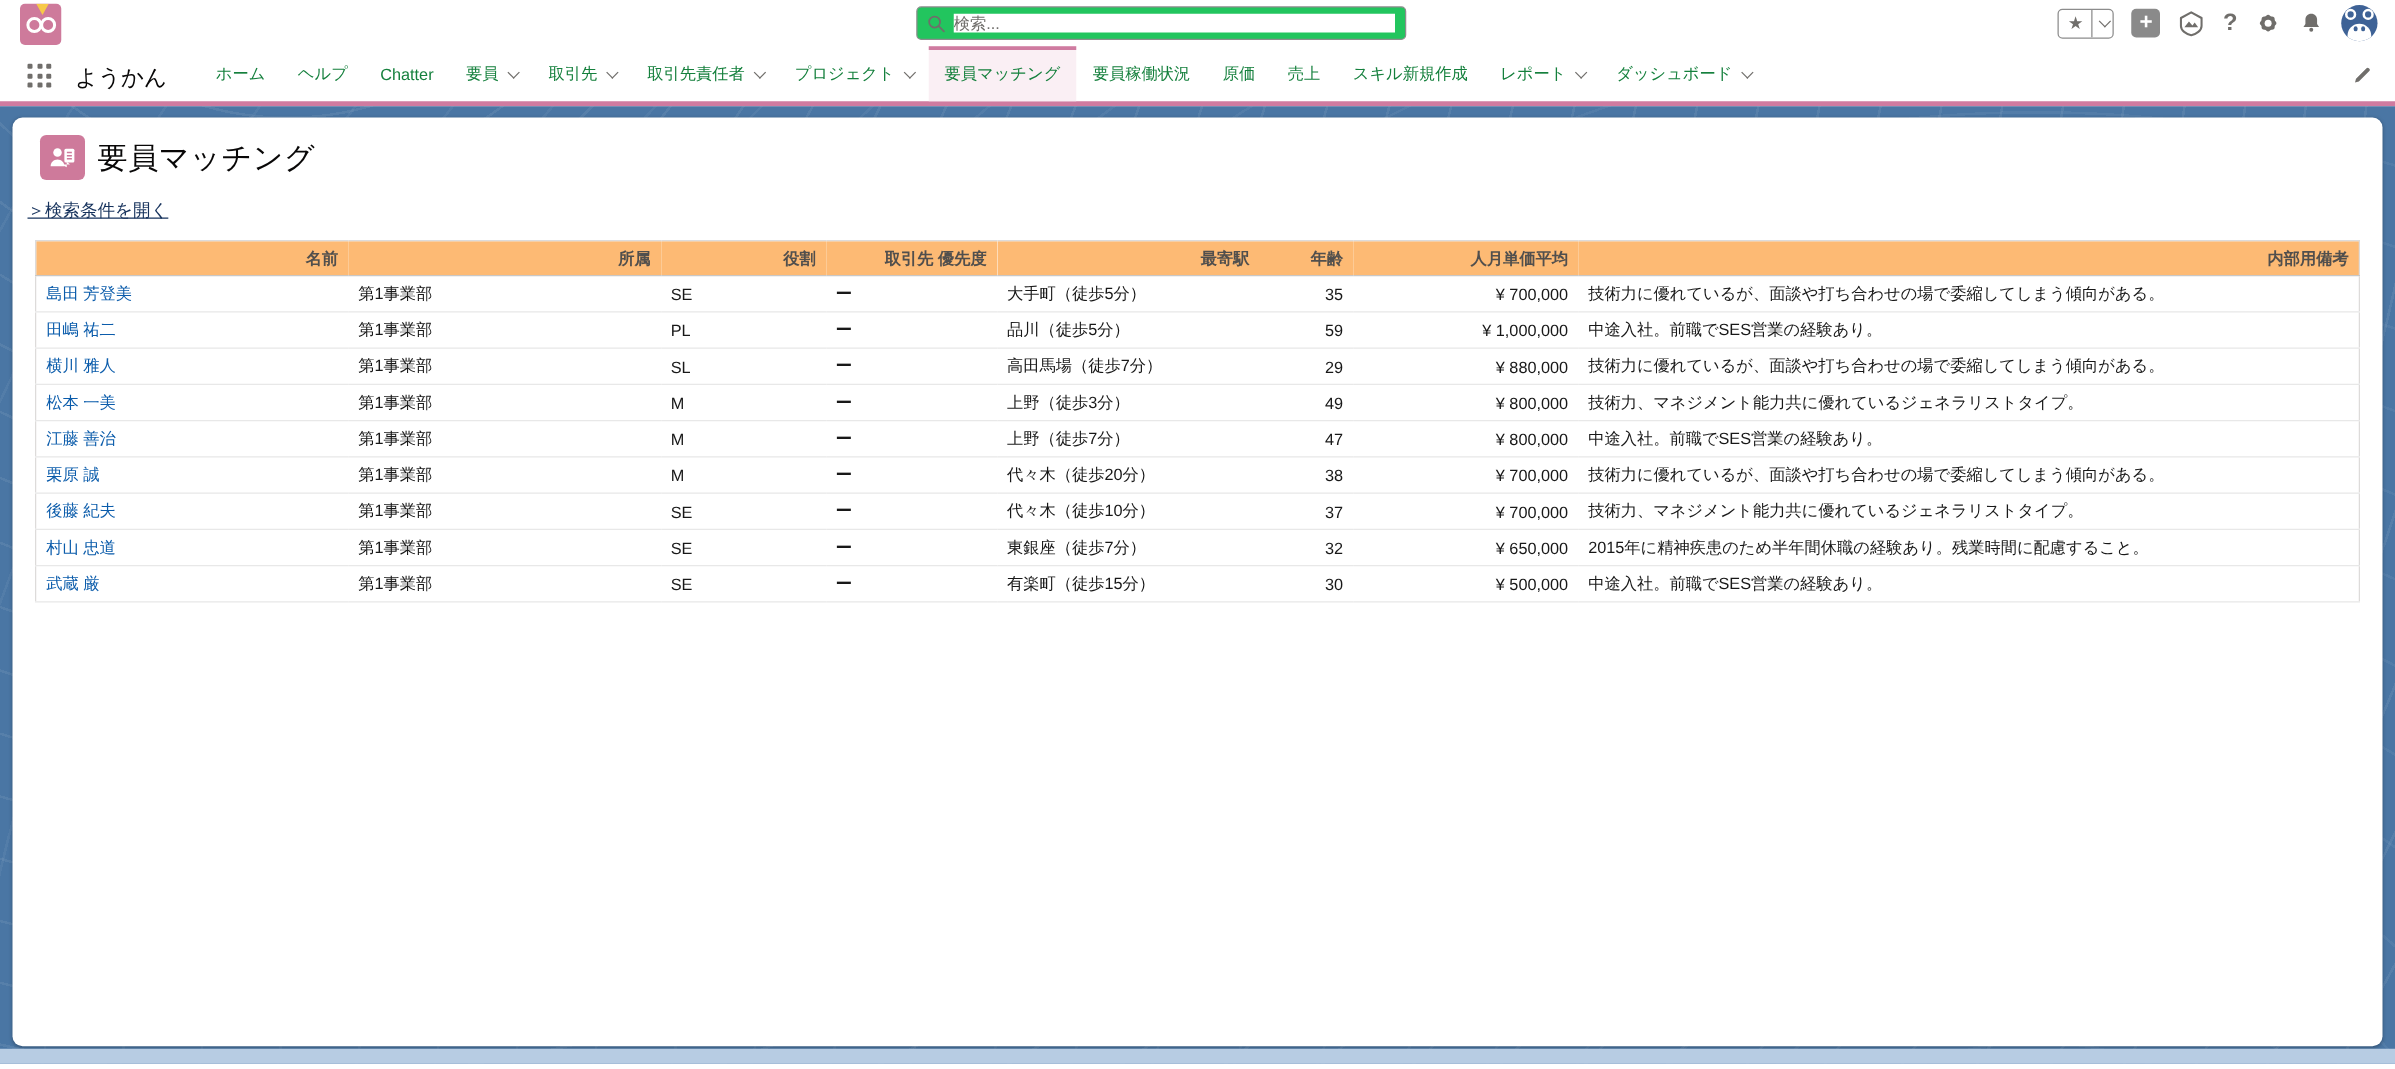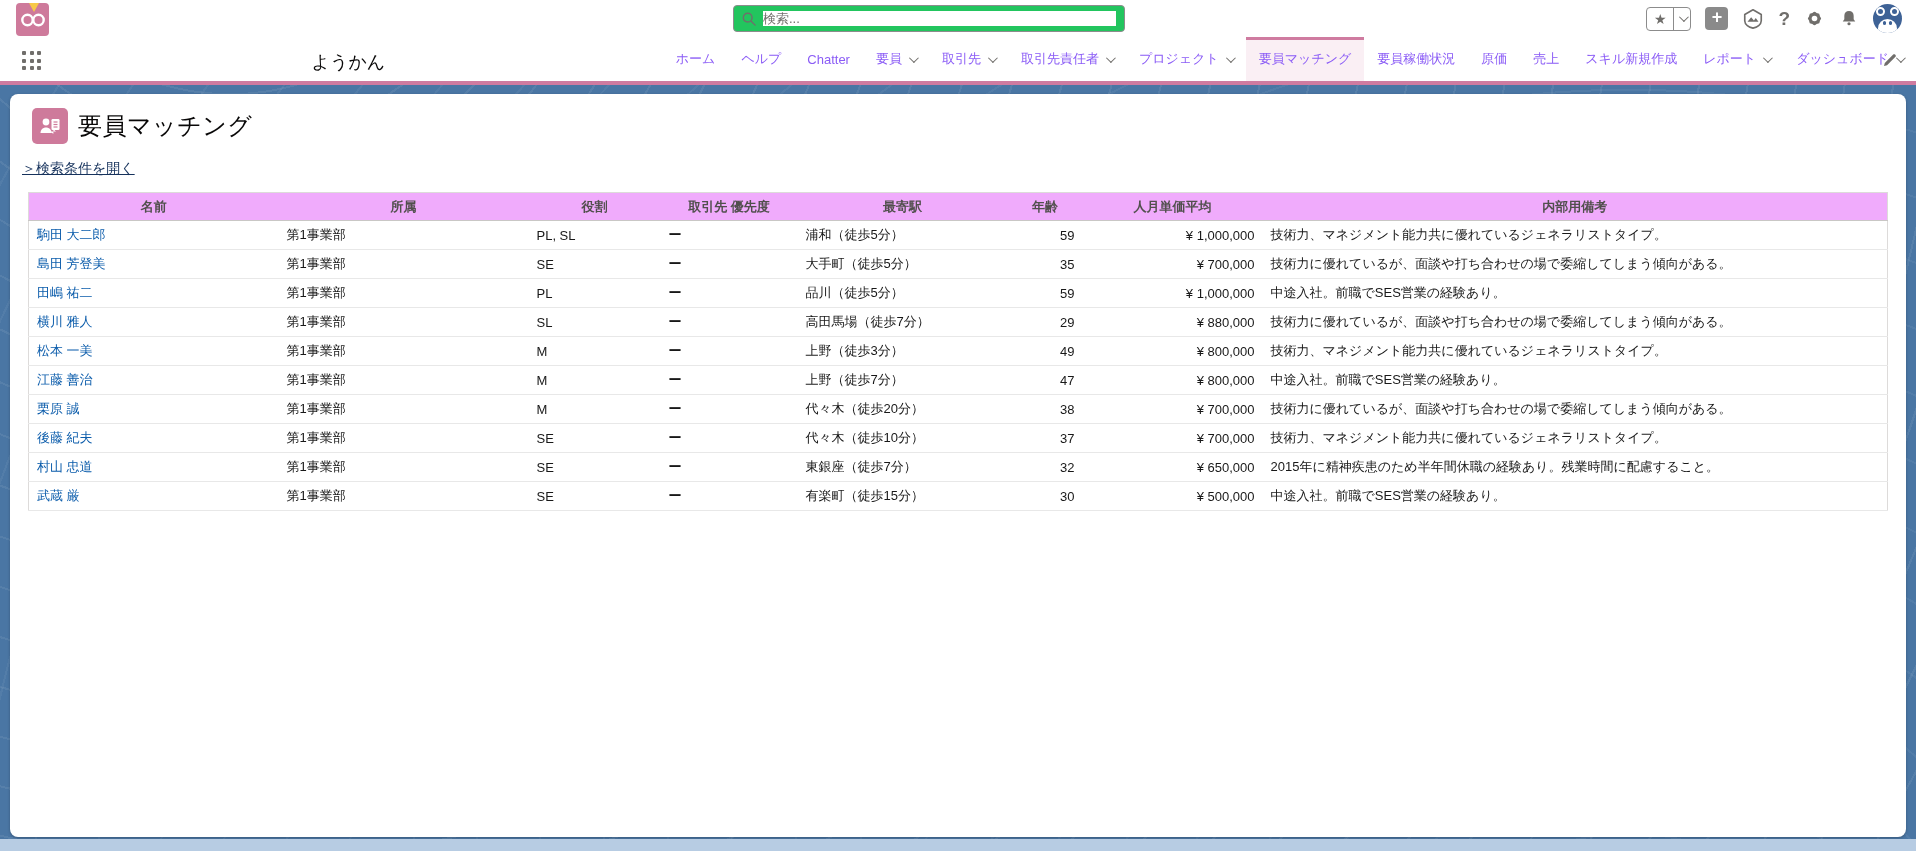--- a/index.html
+++ b/index.html
@@ -30,27 +30,27 @@
   .avatar { width:29px; height:29px; border-radius:50%; background:#3e6296; position:relative; overflow:hidden; cursor:pointer; }
   .avatar .ear { position:absolute; width:9px; height:9px; border-radius:50%; border:2.5px solid #fff; top:3px; }
   .avatar .ear.l { left:3px; } .avatar .ear.r { right:3px; }
   .avatar .face { position:absolute; left:5px; right:5px; bottom:-6px; height:20px; background:#fff;
     border-radius:10px 10px 0 0; }
   .avatar .eye { position:absolute; width:3px; height:4px; background:#3e6296; border-radius:2px; bottom:8px; }
   .avatar .eye.l { left:10px; } .avatar .eye.r { right:10px; }
 
   
   .navbar { height:48px; background:#fff; border-bottom:4px solid #cf7ba0; display:flex; align-items:stretch;
-    position:relative;justify-content:space-between; }
+    position:relative; }
   .waffle { width:20px; height:20px; margin:14px 12px 0 22px; display:grid;
     grid-template-columns:repeat(3,1fr); grid-template-rows:repeat(3,1fr); gap:3px; cursor:pointer; flex:0 0 auto; }
   .waffle span { width:4px; height:4px; background:#706e6b; border-radius:1px; }
   .nav-appname { font-size:18px; color:#080707; margin:13px 26px 0 6px; white-space:nowrap; flex:0 0 auto; }
   .tabs { display:flex; align-items:stretch; }
-  .tab { display:flex; align-items:center; gap:7px; padding:0 13px; font-size:13px; color:#8b5cf6;
+  .tab { display:flex; align-items:center; gap:7px; padding:0 13px; font-size:13px; color:#15803d;
     cursor:pointer; white-space:nowrap; position:relative; }
   .tab.active { background:#faeff4; }
   .tab.active::before { content:""; position:absolute; top:0; left:0; right:0; height:3px; background:#cf7ba0; }
   .chev { width:7px; height:7px; border-right:1.5px solid #706e6b; border-bottom:1.5px solid #706e6b;
     transform:rotate(45deg) translateY(-2px); display:inline-block; }
   .nav-edit { position:absolute; right:18px; top:15px; cursor:pointer; color:#706e6b; }
 
   
   .content-bg { position:relative; height:766px; background:#4a76a4;
     background-image:
@@ -66,21 +66,21 @@
   h1.page-title { font-size:24px; font-weight:500; color:#080707; letter-spacing:.5px; }
   .filter-link { display:inline-block; margin:16px 0 0 12px; font-size:14px; color:#16325c;
     text-decoration:underline; cursor:pointer; }
 
   table.match { border-collapse:collapse; table-layout:fixed; width:calc(100% - 36px); margin:14px 18px 0 18px;
     font-size:13px; color:#181818; border:1px solid #dddbda; }
   table.match col.c1 { width:250px; } table.match col.c2 { width:250px; }
   table.match col.c3 { width:132px; } table.match col.c4 { width:137px; }
   table.match col.c5 { width:210px; } table.match col.c6 { width:75px; }
   table.match col.c7 { width:180px; } table.match col.c8 { width:auto; }
-  table.match th { background:#f0abfc; text-align:center; font-weight:700; color:#514f4d; height:28px;
+  table.match th { background:#fdba74; text-align:right; font-weight:700; color:#514f4d; height:28px;
     padding:0 8px; border-bottom:1px solid #c9c7c5; white-space:nowrap; overflow:hidden; }
   table.match td { height:29px; padding:0 8px; border-bottom:1px solid #e8e8e8; white-space:nowrap;
     overflow:hidden; }
   table.match td.num { text-align:right; }
   table.match td.dash { font-weight:700; }
   a.rec-link { color:#0b5cab; text-decoration:none; cursor:pointer; }
 </style>
 </head>
 <body>
 
@@ -246,30 +246,20 @@
             <th>役割</th>
             <th>取引先 優先度</th>
             <th>最寄駅</th>
             <th>年齢</th>
             <th>人月単価平均</th>
             <th>内部用備考</th>
           </tr>
         </thead>
       <tbody id="tbody">
           <tr>
-            <td><a class="rec-link">駒田 大二郎</a></td>
-            <td>第1事業部</td>
-            <td>PL, SL</td>
-            <td class="dash">ー</td>
-            <td>浦和（徒歩5分）</td>
-            <td class="num">59</td>
-            <td class="num">¥ 1,000,000</td>
-            <td>技術力、マネジメント能力共に優れているジェネラリストタイプ。</td>
-          </tr>
-          <tr>
             <td><a class="rec-link">島田 芳登美</a></td>
             <td>第1事業部</td>
             <td>SE</td>
             <td class="dash">ー</td>
             <td>大手町（徒歩5分）</td>
             <td class="num">35</td>
             <td class="num">¥ 700,000</td>
             <td>技術力に優れているが、面談や打ち合わせの場で委縮してしまう傾向がある。</td>
           </tr>
           <tr>

